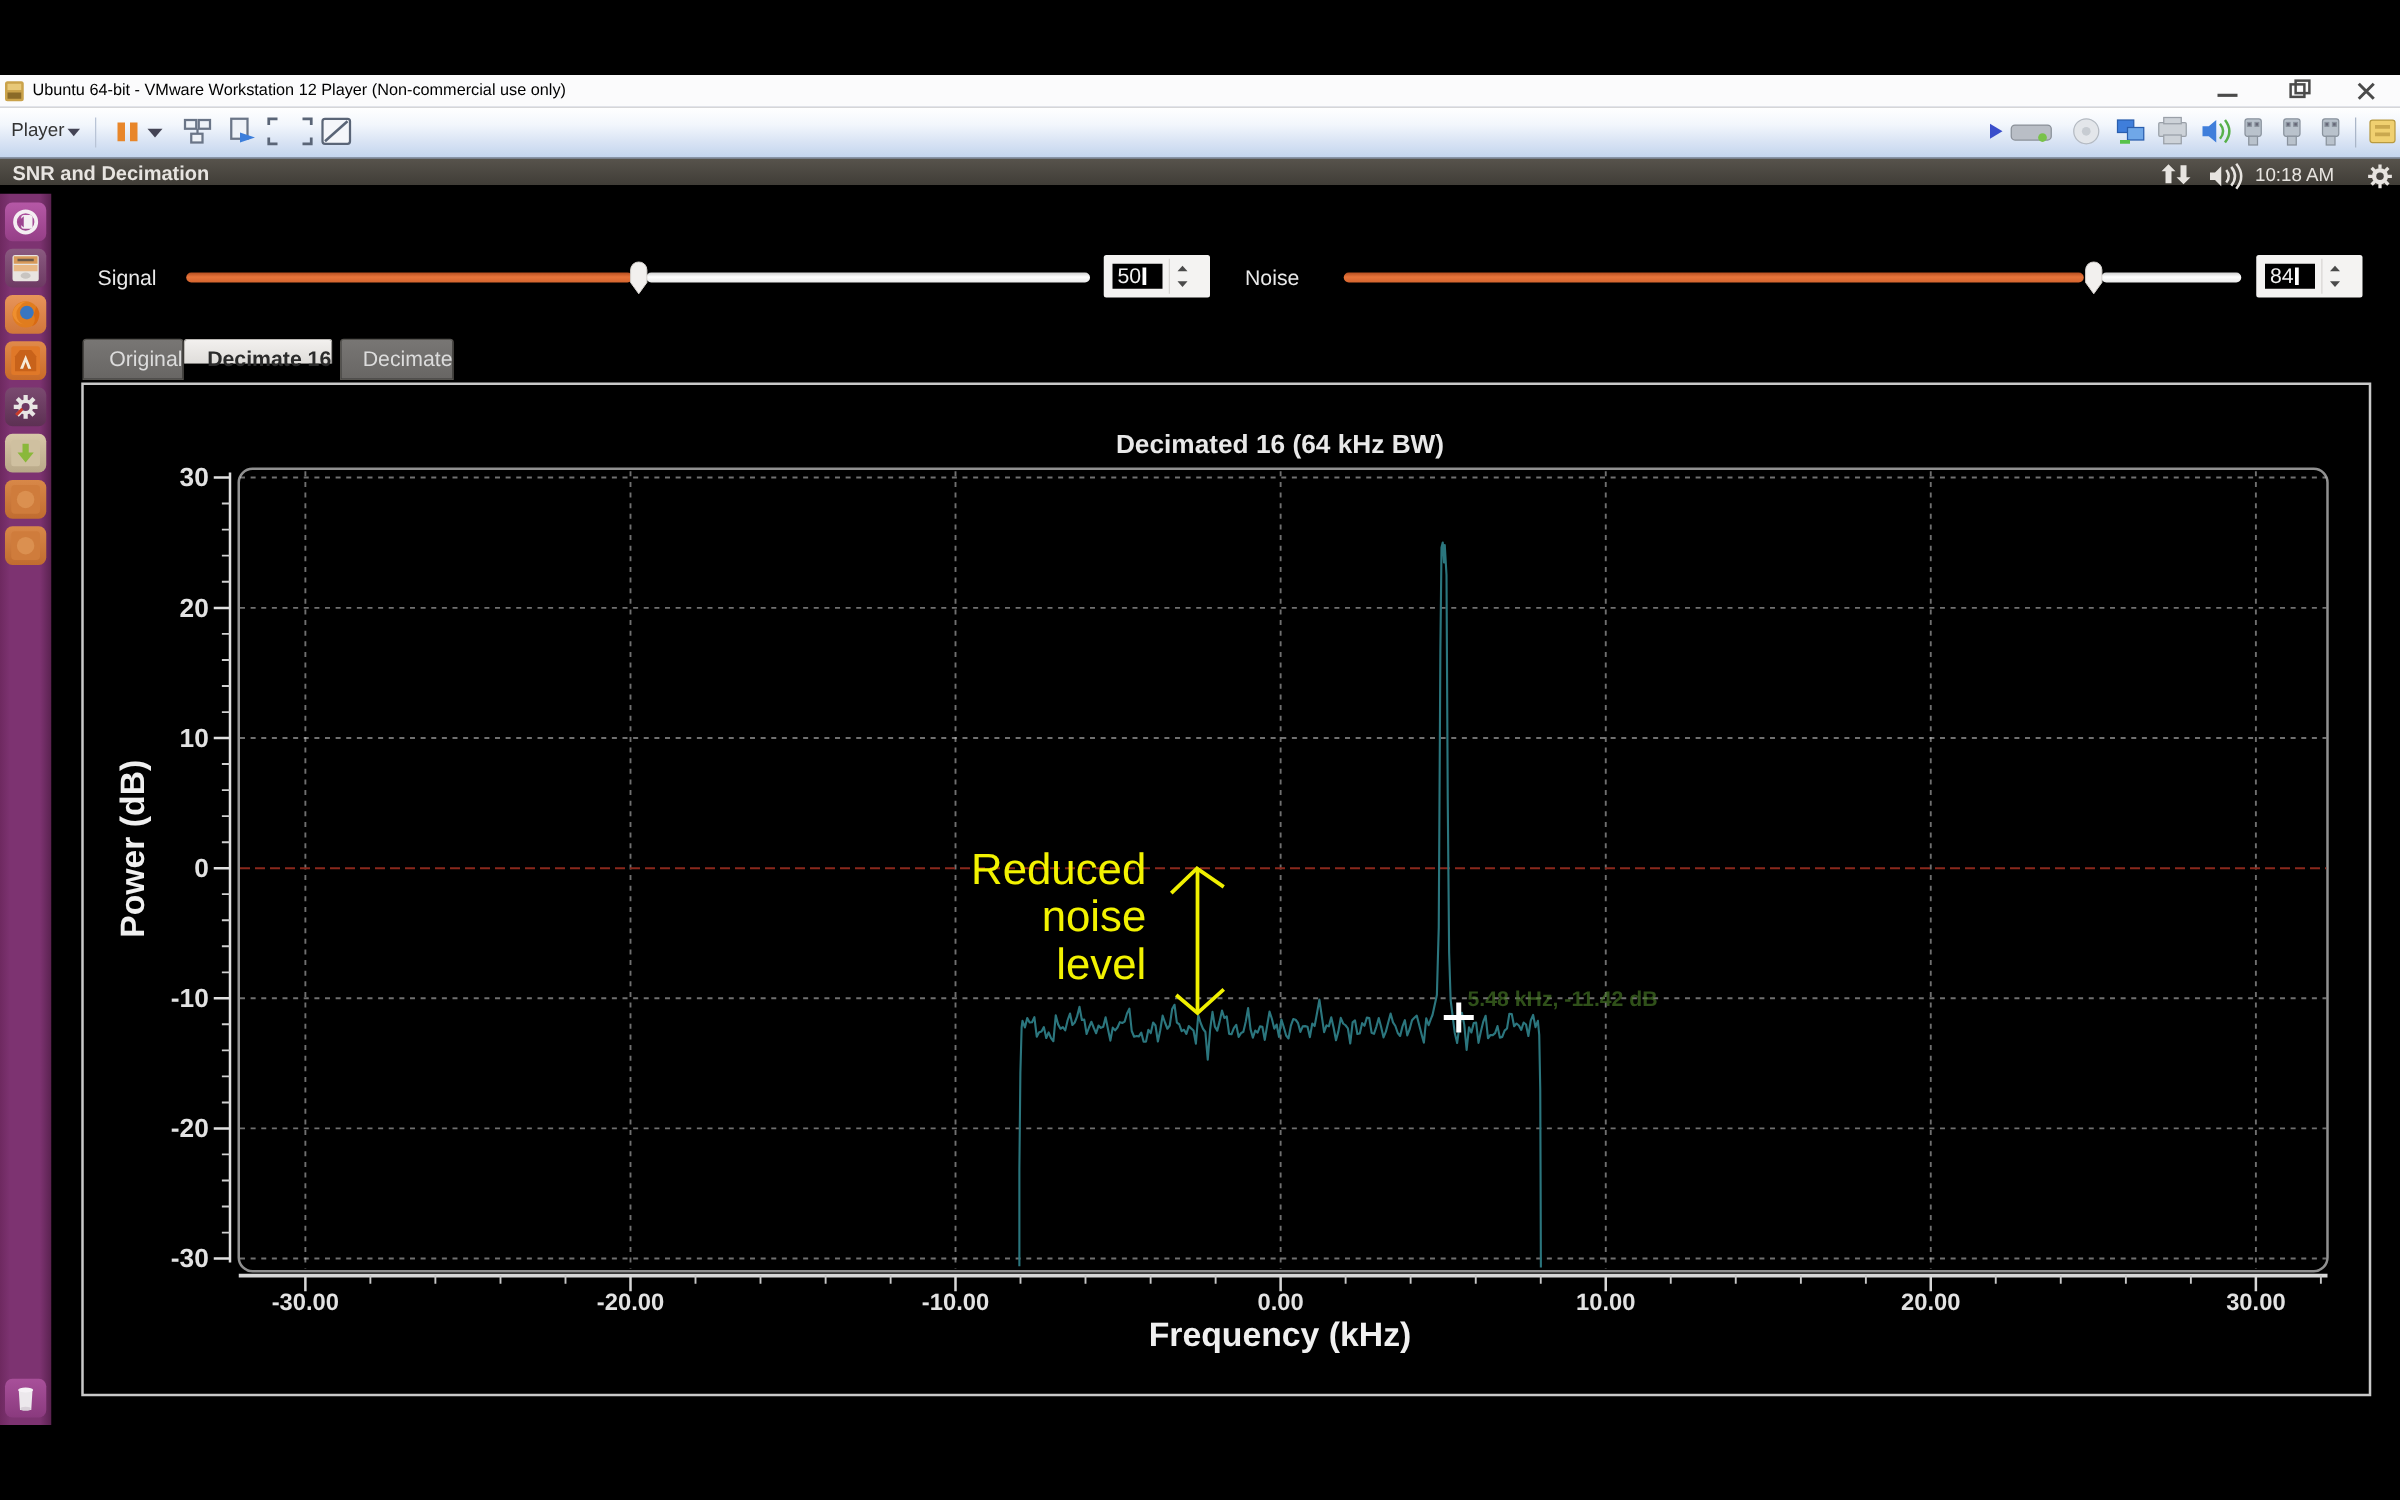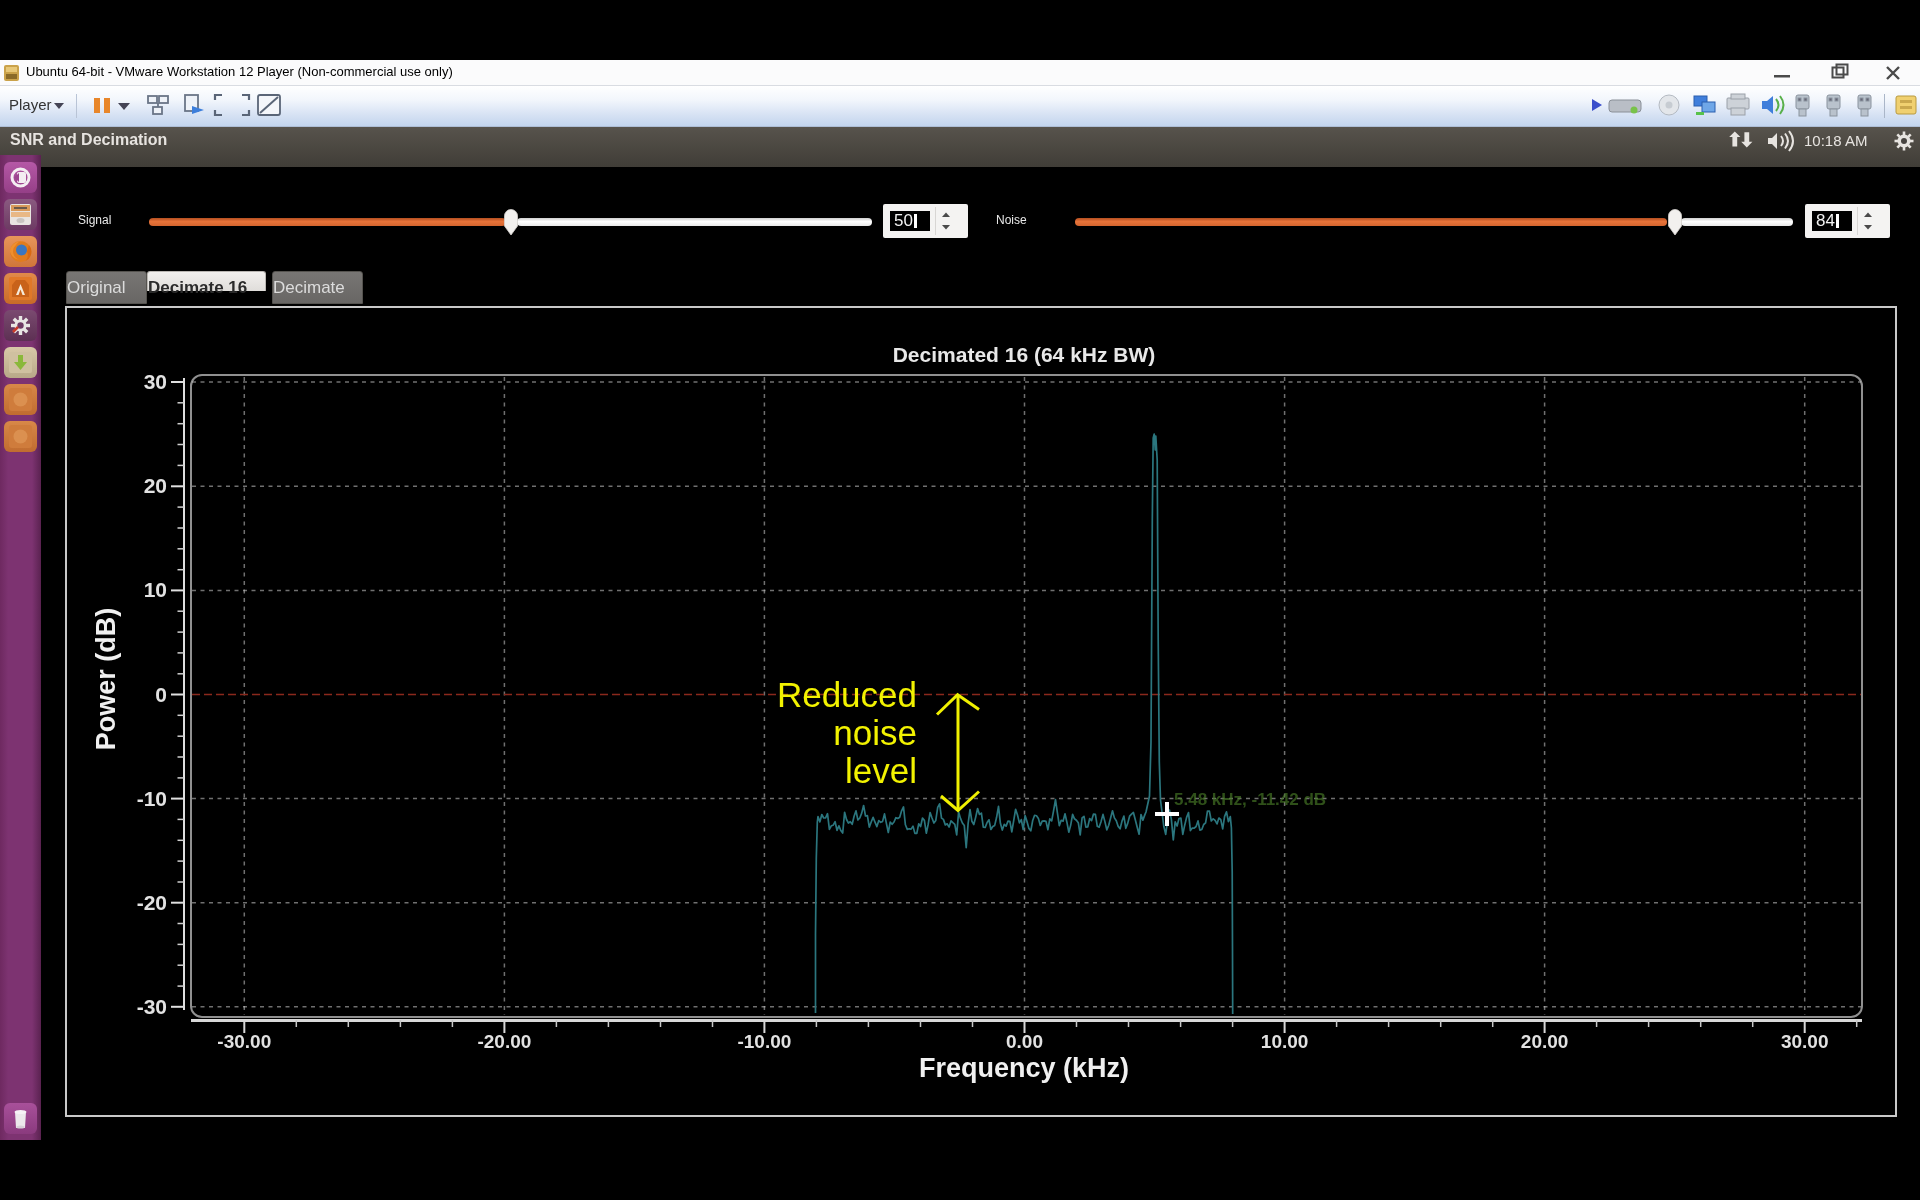--- a/index.html
+++ b/index.html
@@ -3,36 +3,36 @@
 html,body{margin:0;padding:0;background:#000;width:1920px;height:1200px;overflow:hidden}
 *{box-sizing:border-box;font-family:"Liberation Sans",sans-serif}
 .abs{position:absolute}
 #stage{position:relative;width:1920px;height:1200px;background:#000}
 
 #titlebar{left:0;top:60px;width:1920px;height:26px;background:#fbfbfc;border-bottom:1px solid #d9dce2}
 #titlebar .ttl{position:absolute;left:26px;top:4px;font-size:13px;color:#000000}
 
 #toolbar{left:0;top:86px;width:1920px;height:41px;background:linear-gradient(#ffffff,#f2f6fc 35%,#d8e3f4 70%,#c3d5ee);border-bottom:1px solid #aebed6}
 
-#upanel{left:0;top:127px;width:1920px;height:40px;background:linear-gradient(#57534c,#403d37);}
+#upanel{left:0;top:127px;width:1920px;height:21px;background:linear-gradient(#57534c,#403d37);}
 #upanel .nm{position:absolute;left:10px;top:4px;font-size:16px;font-weight:bold;color:#e7e4e0}
 #upanel .clock{position:absolute;left:1804px;top:5px;font-size:15px;color:#e7e4e0}
 
 #launcher{left:0;top:155px;width:41px;height:985px;background:linear-gradient(90deg,#6e2960,#7d3371 20%,#7d3371 78%,#5a2250)}
 .tile{position:absolute;left:4px;width:33px;height:31px;border-radius:6px}
 
-.slab{color:#e9e9e9;font-size:12px}
+.slab{color:#e9e9e9;font-size:17px}
 .track{position:absolute;height:8px;border-radius:4px}
 .torange{background:linear-gradient(#b44e20,#e8743a 45%,#d4652f)}
 .twhite{background:linear-gradient(#cfcfcf,#ffffff 45%,#e8e8e8)}
 .spin{position:absolute;width:85px;height:34px;background:#f4f3f2;border-radius:2px}
 .spinfield{position:absolute;left:7px;top:7px;width:40px;height:20px;background:#000;color:#f2f2f2;font-size:17px;padding-left:4px;line-height:20px}
 .spindiv{position:absolute;left:52px;top:3px;width:1px;height:28px;background:#d8d6d4}
 
-.tab{position:absolute;top:271px;height:33px;font-size:17px;text-align:left;border-radius:3px 3px 0 0}
+.tab{position:absolute;top:271px;height:33px;font-size:17px;text-align:right;border-radius:3px 3px 0 0}
 .tabi{background:linear-gradient(#787674,#686664);color:#dcdcdc;border:1px solid #55534f}
 .taba{background:linear-gradient(#f2f0ee,#dfddda);color:#2b2b2b;font-weight:bold;border:1px solid #b9b6b2;border-bottom:0}
 #panel{left:65px;top:306px;width:1832px;height:811px;border:2px solid #c9c9c9;background:#000}
 </style></head><body>
 <div id="stage">
 
   <div id="titlebar" class="abs">
     <svg class="abs" style="left:3px;top:3px" width="18" height="19" viewBox="0 0 18 19">
       <rect x="1" y="2" width="15" height="16" rx="2" fill="#caa24a"></rect>
       <rect x="3" y="4" width="11" height="5" fill="#e8c878"></rect>

